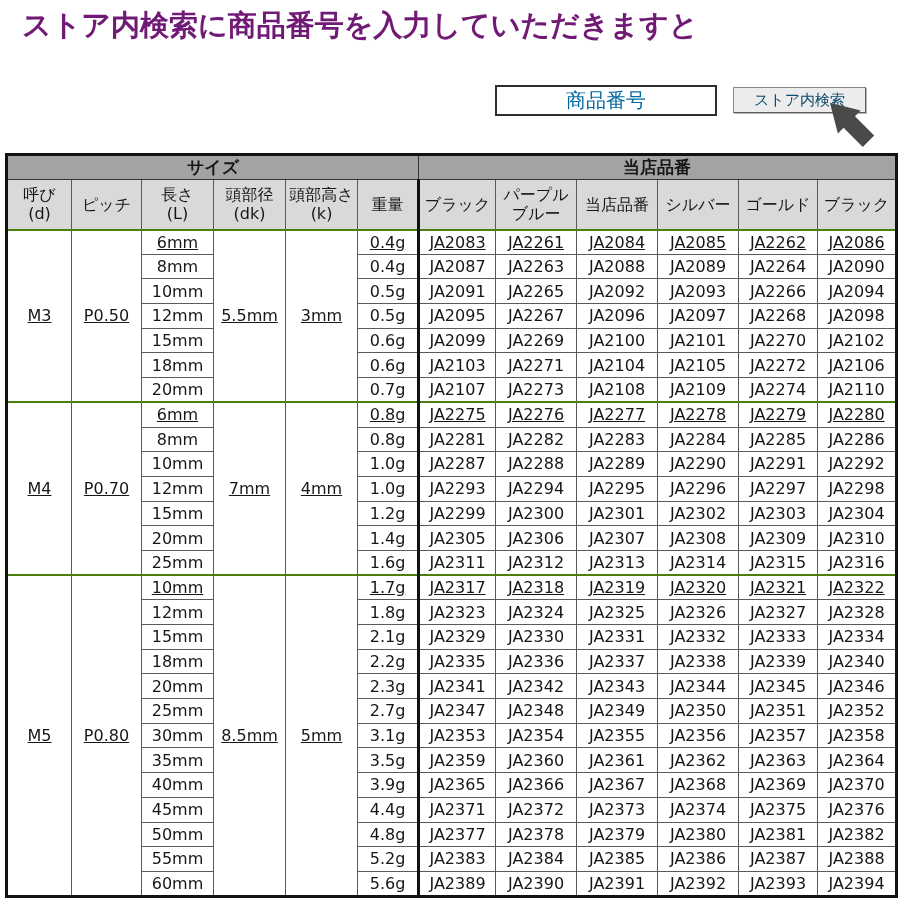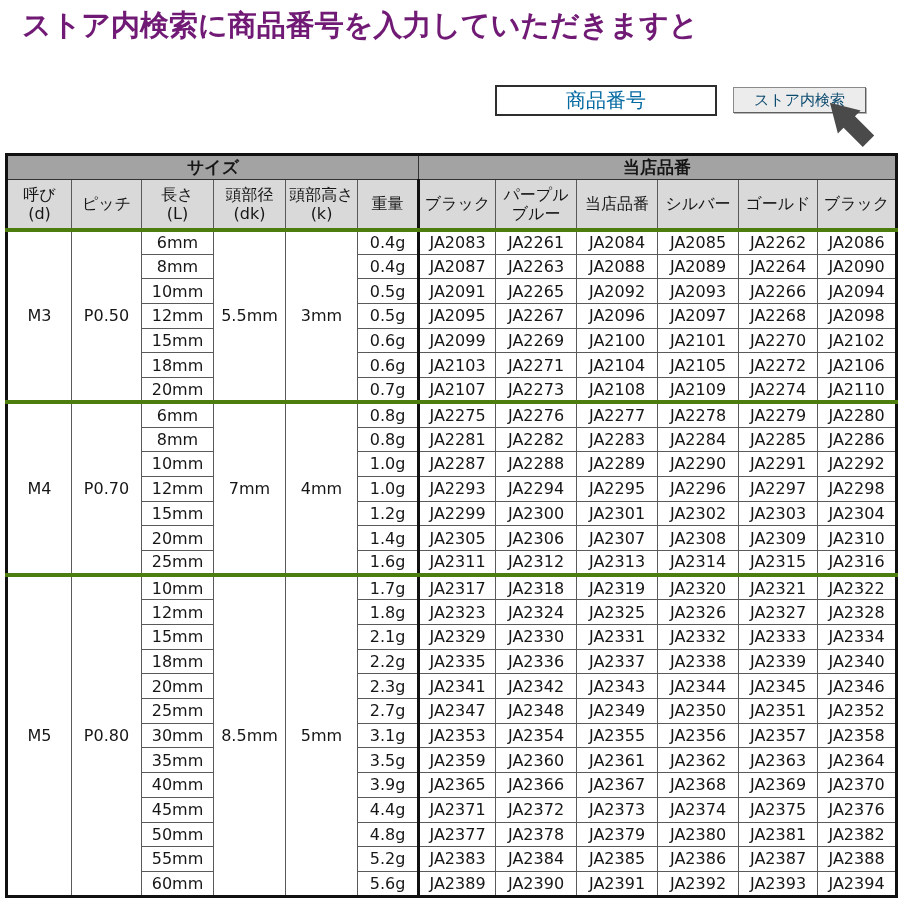--- a/index.html
+++ b/index.html
@@ -44,21 +44,21 @@
     font-size:16px; background:#fff; color:#161616;
     line-height:1.2;
   }
   .spec tr.group-header th {
     background:#a3a3a3; height:25px; font-size:17px; font-weight:600;
     border:1px solid #333;
   }
   .spec tr.col-headers th { background:#d9d9d9; height:50px; font-size:16px; }
   .spec tbody td, .spec tbody th { height:24.7px; }
   .spec .sec-right { border-right:3px solid #111; }
-  .spec tr.sec-top td, .spec tr.sec-top th { border-top:4px solid #4d7c0f; }
+  .spec tr.sec-top td, .spec tr.sec-top th { border-top:2px solid #4d7c0f;text-decoration:underline; }
 </style>
 </head>
 <body>
 
 <div class="page">
 
   <div class="intro-line l1">ストア内検索に商品番号を入力していただきますと</div>
 
   <div class="search-input">商品番号</div>
   <div class="search-button">ストア内検索</div>

